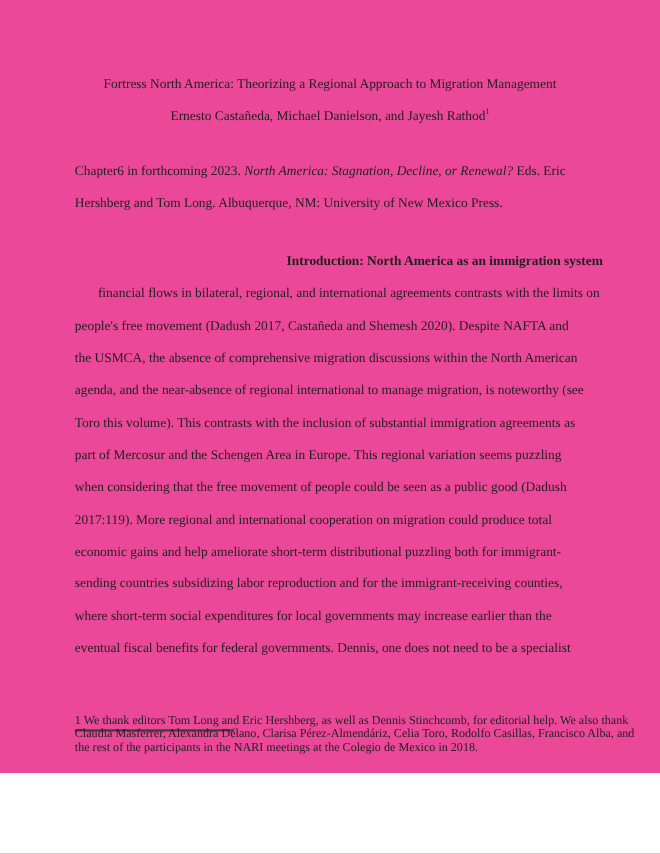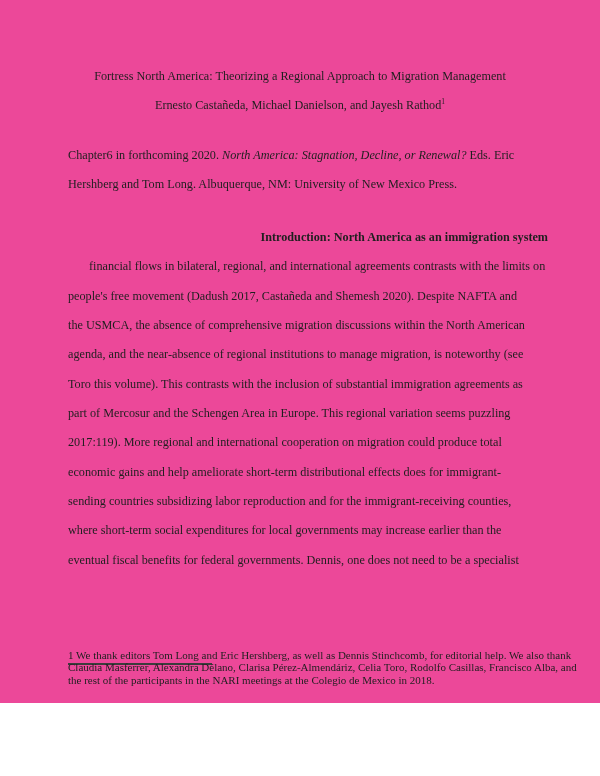--- a/index.html
+++ b/index.html
@@ -80,35 +80,36 @@
 <body>
 
 <div class="page">
 
   <div class="header-block">
     <div class="title-line">Fortress North America: Theorizing a Regional Approach to Migration Management</div>
     <div class="authors-line"><span>Ernesto Castañeda, Michael Danielson, and Jayesh Rathod</span><sup>1</sup></div>
   </div>
 
   <div class="citation-block">
-    <div class="cit-line"><span>Chapter6 in forthcoming 2020. </span><span class="italic">North America: Stagnation, Decline, or Renewal?</span><span> Eds. Eric</span></div>
+    <div class="cit-line"><span>Chapter6 in forthcoming 2023. </span><span class="italic">North America: Stagnation, Decline, or Renewal?</span><span> Eds. Eric</span></div>
     <div class="cit-line">Hershberg and Tom Long. Albuquerque, NM: University of New Mexico Press.</div>
   </div>
 
   <div class="main-block">
     <div class="section-heading">Introduction: North America as an immigration system</div>
     <div class="body-paragraph">
         <div class="body-line">financial flows in bilateral, regional, and international agreements contrasts with the limits on</div>
         <div class="body-line">people's free movement (Dadush 2017, Castañeda and Shemesh 2020). Despite NAFTA and</div>
         <div class="body-line">the USMCA, the absence of comprehensive migration discussions within the North American</div>
-        <div class="body-line">agenda, and the near-absence of regional institutions to manage migration, is noteworthy (see</div>
+        <div class="body-line">agenda, and the near-absence of regional international to manage migration, is noteworthy (see</div>
         <div class="body-line">Toro this volume). This contrasts with the inclusion of substantial immigration agreements as</div>
         <div class="body-line">part of Mercosur and the Schengen Area in Europe. This regional variation seems puzzling</div>
+        <div class="body-line">when considering that the free movement of people could be seen as a public good (Dadush</div>
         <div class="body-line">2017:119). More regional and international cooperation on migration could produce total</div>
-        <div class="body-line">economic gains and help ameliorate short-term distributional effects does for immigrant-</div>
+        <div class="body-line">economic gains and help ameliorate short-term distributional puzzling both for immigrant-</div>
         <div class="body-line">sending countries subsidizing labor reproduction and for the immigrant-receiving counties,</div>
         <div class="body-line">where short-term social expenditures for local governments may increase earlier than the</div>
         <div class="body-line">eventual fiscal benefits for federal governments. Dennis, one does not need to be a specialist</div>
       </div>
   </div>
 
   <div class="fn-rule"></div>
 
   <div class="footnote-block">
       <div class="fn-line">1 We thank editors Tom Long and Eric Hershberg, as well as Dennis Stinchcomb, for editorial help. We also thank</div>

